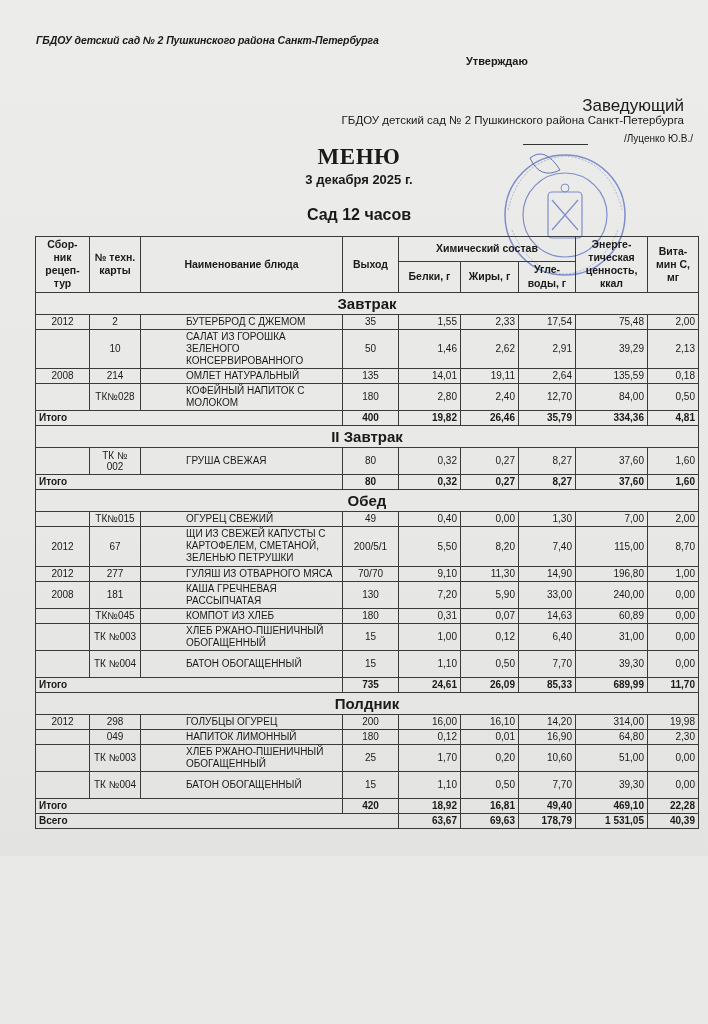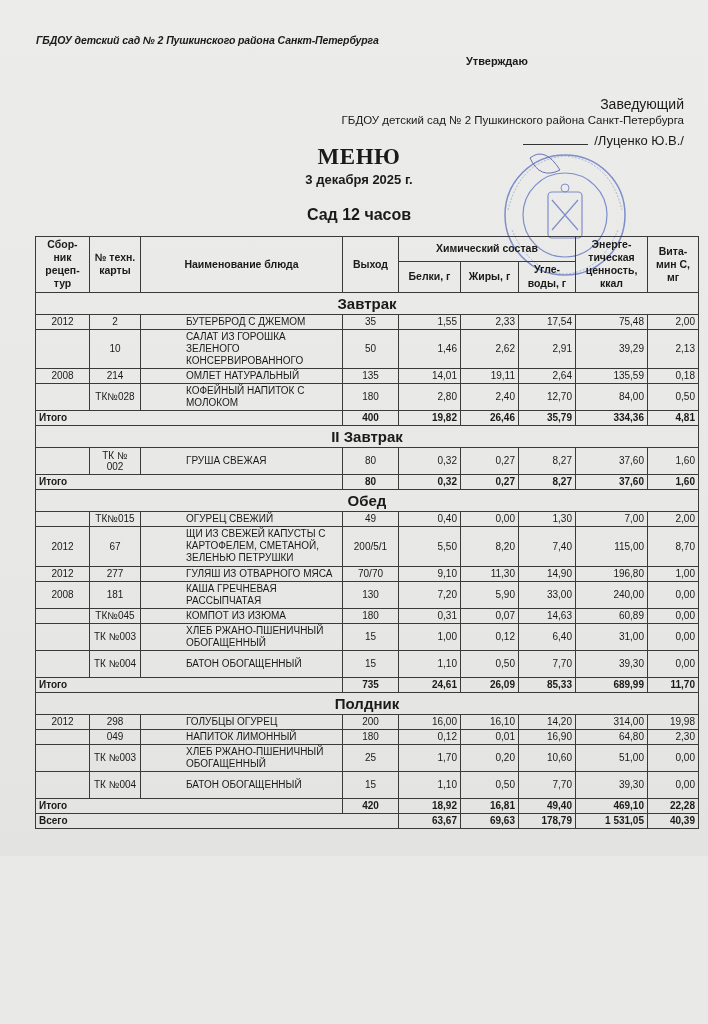--- a/index.html
+++ b/index.html
@@ -1,23 +1,23 @@
 <!DOCTYPE html>
 <html><head>
 <meta charset="utf-8">
 <style>
   * { box-sizing: border-box; margin: 0; padding: 0; }
   html, body { width: 708px; height: 1024px; background: #e9e9e7; }
   body { position: relative; font-family: "Liberation Sans", sans-serif; color: #1a1a1a; overflow: hidden; }
   .page { position: absolute; left: 0; top: 0; width: 708px; height: 856px; background: linear-gradient(180deg,#ececea 0%,#e8e8e6 60%,#e3e3e1 100%); }
   .org-top { position: absolute; left: 36px; top: 34px; font-size: 10.5px; font-style: italic; font-weight: bold; letter-spacing: -0.1px; }
   .approve { position: absolute; left: 466px; top: 55px; font-size: 11px; font-weight: bold; text-align: right; }
-  .head-role { position: absolute; right: 24px; top: 96px; font-size: 14px; }
+  .head-role { position: absolute; right: 24px; top: 96px; font-size: 17px; }
   .head-org { position: absolute; right: 24px; top: 114px; font-size: 11.5px; }
-  .head-name { position: absolute; right: 24px; top: 133px; font-size: 13px; }
+  .head-name { position: absolute; right: 15px; top: 133px; font-size: 10px; }
   .sign-line { position: absolute; left: 523px; top: 144px; width: 65px; border-top: 1px solid #333; }
   .title { position: absolute; left: 0; width: 708px; text-align: center; }
   .title-main { top: 144px; left: 5px; font-family: "Liberation Serif", serif; font-size: 23px; font-weight: bold; letter-spacing: 0.5px; }
   .title-date { top: 172px; left: 5px; font-size: 13px; font-weight: bold; }
   .title-sub { top: 206px; left: 5px; font-size: 16px; font-weight: bold; }
   .stamp { position: absolute; left: 500px; top: 150px; width: 130px; height: 130px; opacity: 0.75; pointer-events: none; }
   table { position: absolute; left: 35px; top: 236px; border-collapse: collapse; width: 663px; table-layout: fixed; font-size: 10px; }
   td, th { border: 1px solid #3a3a3a; padding: 1px 3px; vertical-align: middle; }
   th { font-weight: bold; text-align: center; font-size: 10.5px; line-height: 1.25; }
   .c { text-align: center; }
@@ -207,21 +207,21 @@
           <td class="c">130</td>
           <td class="r">7,20</td>
           <td class="r">5,90</td>
           <td class="r">33,00</td>
           <td class="r">240,00</td>
           <td class="r">0,00</td>
         </tr>
         <tr class="row">
           <td class="c"></td>
           <td class="c">ТК№045</td>
-          <td class="l name">КОМПОТ ИЗ ИЗЮМА</td>
+          <td class="l name">КОМПОТ ИЗ ХЛЕБ</td>
           <td class="c">180</td>
           <td class="r">0,31</td>
           <td class="r">0,07</td>
           <td class="r">14,63</td>
           <td class="r">60,89</td>
           <td class="r">0,00</td>
         </tr>
         <tr class="row2">
           <td class="c"></td>
           <td class="c">ТК №003</td>

